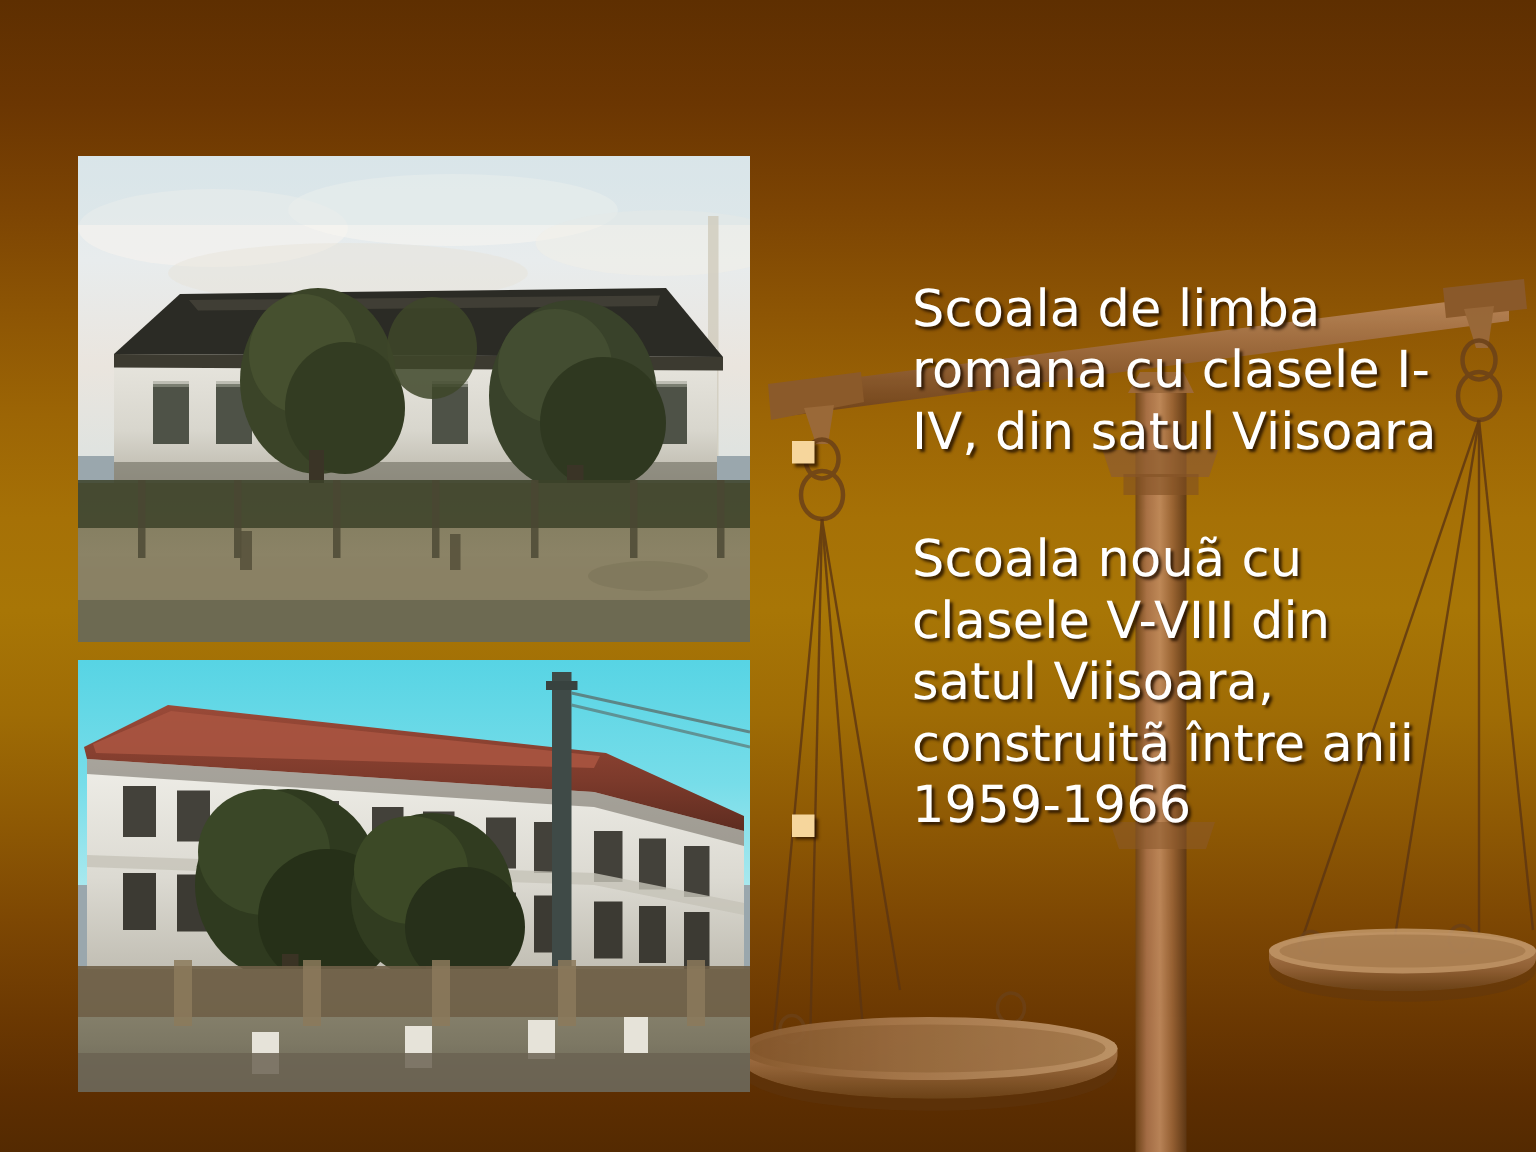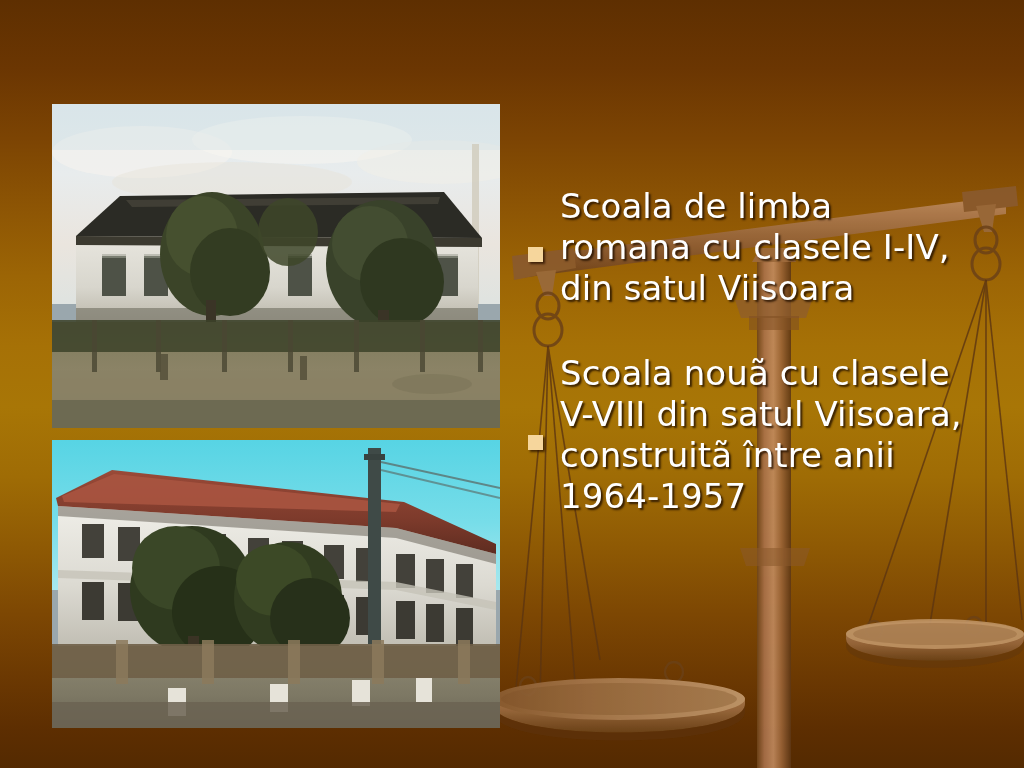--- a/index.html
+++ b/index.html
@@ -57,21 +57,22 @@
 
   
   #body-text {
     position: absolute;
     left: 528px;
     top: 186px;
     width: 440px;
   }
   .bullet-row {
     display: flex;
-    align-items: center;
+    align-items: flex-end;
+    gap: 48px;
   }
   .bullet-row + .bullet-row { margin-top: 44px; }
   .bullet-marker {
     flex: 0 0 auto;
     width: 15px;
     height: 15px;
     margin-top: 14px;
     margin-right: 17px;
     background: #f6d69c;
     box-shadow: 2px 2px 2px rgba(40,18,0,.75);
@@ -387,18 +388,18 @@
 
   <div id="body-text">
 
     <div class="bullet-row">
       <span class="bullet-marker"></span>
       <span class="bullet-text">Scoala de limba romana cu clasele I-IV, din satul Viisoara</span>
     </div>
 
     <div class="bullet-row">
       <span class="bullet-marker"></span>
-      <span class="bullet-text">Scoala nouã cu clasele V-VIII din satul Viisoara, construitã între anii 1964-1957</span>
+      <span class="bullet-text">Scoala nouã cu clasele V-VIII din satul Viisoara, construitã între anii 1959-1966</span>
     </div>
 
   </div>
 
 </div>
 
 </body></html>

